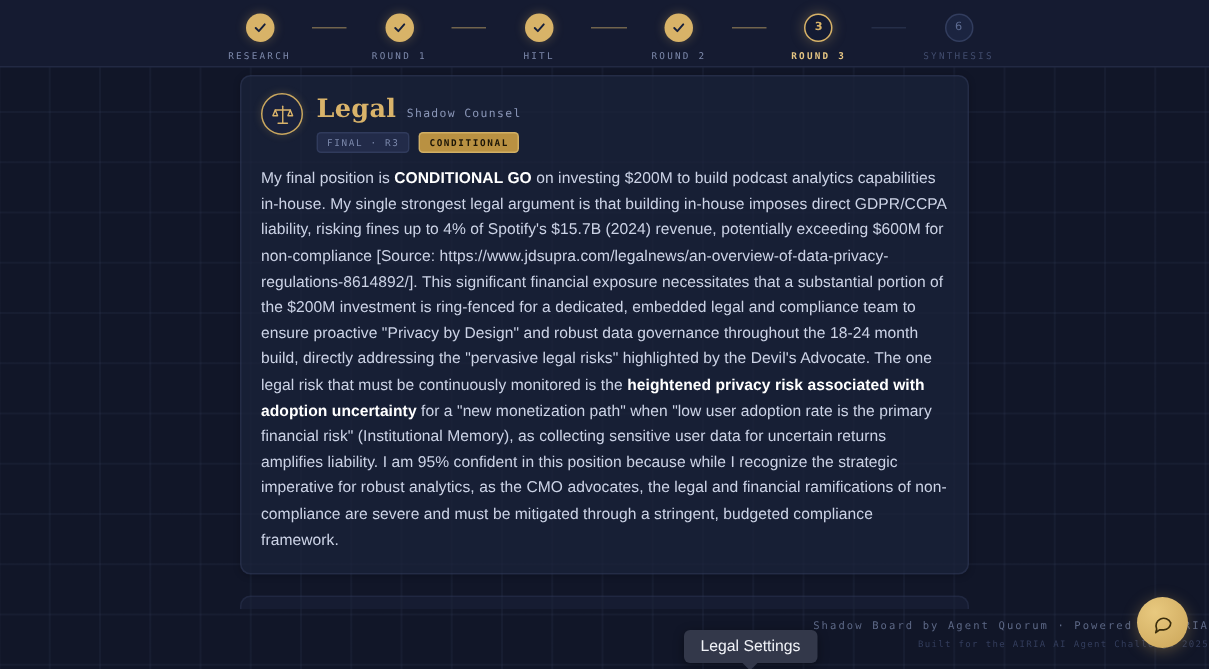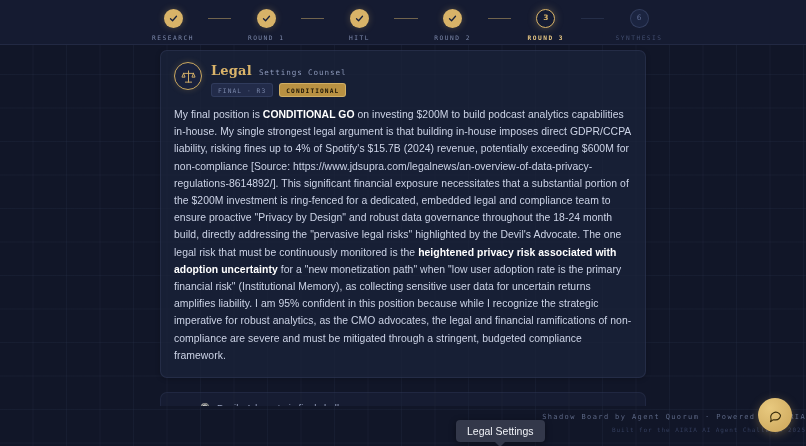--- a/index.html
+++ b/index.html
@@ -151,21 +151,21 @@
   .avatar svg { display: block; }
 
   .head-text { padding-top: 1px; }
   .name-row {
     display: flex;
     align-items: baseline;
     gap: 7px;
   }
   .agent-name {
     font-family: "DejaVu Serif", serif;
-    font-size: 13px;
+    font-size: 17px;
     font-weight: bold;
     color: #d9b36a;
     letter-spacing: 0.2px;
   }
   .agent-role {
     font-family: "DejaVu Sans Mono", monospace;
     font-size: 7.6px;
     letter-spacing: 0.9px;
     color: #8b97b8;
   }
@@ -358,21 +358,21 @@
                 <path d="M4 7h16"></path>
                 <path d="M4 7l-2.5 6h5L4 7z"></path>
                 <path d="M20 7l-2.5 6h5L20 7z"></path>
               </svg>
             </span>
           </div>
 
           <div class="head-text">
             <div class="name-row">
               <span class="agent-name">Legal</span>
-              <span class="agent-role">Settings Counsel</span>
+              <span class="agent-role">Shadow Counsel</span>
             </div>
             <div class="badge-row">
               <span class="badge round">FINAL · R3</span>
               <span class="badge verdict">CONDITIONAL</span>
             </div>
           </div>
 
         </div>
 
         <div class="msg-body" id="msg-body">My final position is <b>CONDITIONAL GO</b> on investing $200M to build podcast analytics capabilities in-house. My single strongest legal argument is that building in-house imposes direct GDPR/CCPA liability, risking fines up to 4% of Spotify's $15.7B (2024) revenue, potentially exceeding $600M for non-compliance [Source: https://www.jdsupra.com/legalnews/an-overview-of-data-privacy-regulations-8614892/]. This significant financial exposure necessitates that a substantial portion of the $200M investment is ring-fenced for a dedicated, embedded legal and compliance team to ensure proactive "Privacy by Design" and robust data governance throughout the 18-24 month build, directly addressing the "pervasive legal risks" highlighted by the Devil's Advocate. The one legal risk that must be continuously monitored is the <b>heightened privacy risk associated with adoption uncertainty</b> for a "new monetization path" when "low user adoption rate is the primary financial risk" (Institutional Memory), as collecting sensitive user data for uncertain returns amplifies liability. I am 95% confident in this position because while I recognize the strategic imperative for robust analytics, as the CMO advocates, the legal and financial ramifications of non-compliance are severe and must be mitigated through a stringent, budgeted compliance framework.</div>

